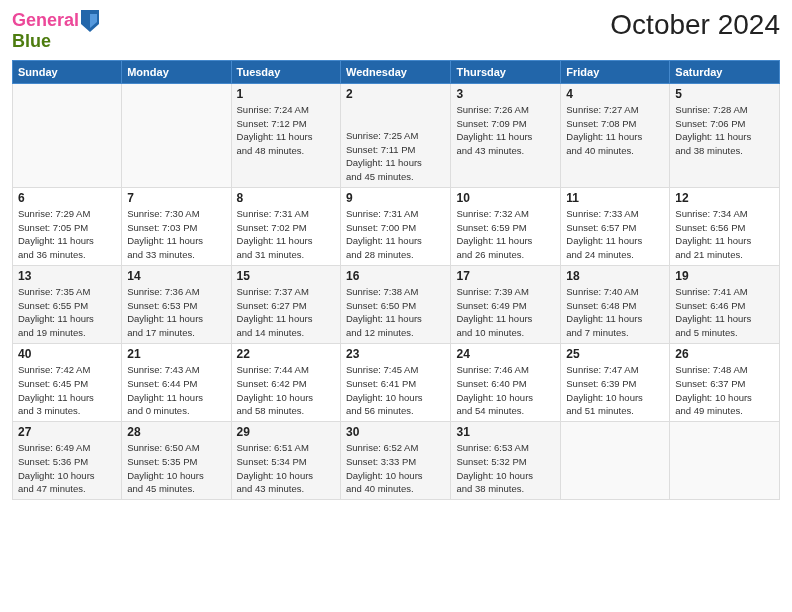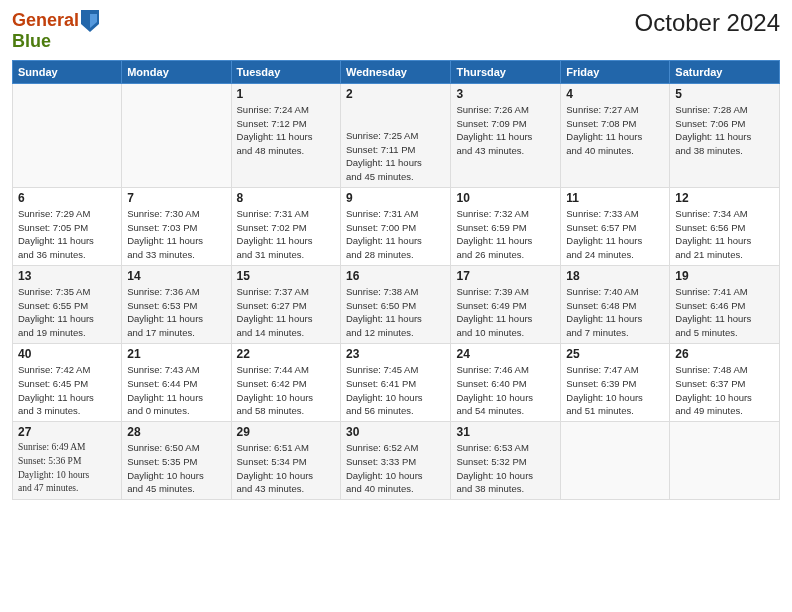--- a/index.html
+++ b/index.html
@@ -22,32 +22,32 @@
     }
     .logo {
       display: flex;
       align-items: center;
     }
     .logo-text {
       font-size: 18px;
       font-weight: bold;
       line-height: 1.1;
     }
-    .logo-general { color: #c2410c; }
+    .logo-general { color: #ec4899; }
     .logo-blue { color: #4d7c0f; }
     .logo-icon {
       width: 18px;
       height: 22px;
       margin-left: 2px;
     }
     .title-block {
       text-align: right;
     }
     .month-title {
-      font-size: 24px;
+      font-size: 28px;
       font-weight: normal;
       color: #222;
       line-height: 1.1;
     }
     .location {
       font-size: 14px;
       color: #444;
     }
     table {
       width: 100%;
@@ -320,21 +320,21 @@
             <span class="day-num">26</span>
             <div class="day-info" style="white-space: pre-line;">Sunrise: 7:48 AM
 Sunset: 6:37 PM
 Daylight: 10 hours
 and 49 minutes.</div>
           </td>
         </tr>
         <tr>
           <td>
             <span class="day-num">27</span>
-            <div class="day-info" style="white-space: pre-line; font-family: Liberation Serif, serif;">Sunrise: 6:49 AM
+            <div class="day-info" style="white-space: pre-line;">Sunrise: 6:49 AM
 Sunset: 5:36 PM
 Daylight: 10 hours
 and 47 minutes.</div>
           </td>
           <td>
             <span class="day-num">28</span>
             <div class="day-info" style="white-space: pre-line;">Sunrise: 6:50 AM
 Sunset: 5:35 PM
 Daylight: 10 hours
 and 45 minutes.</div>

